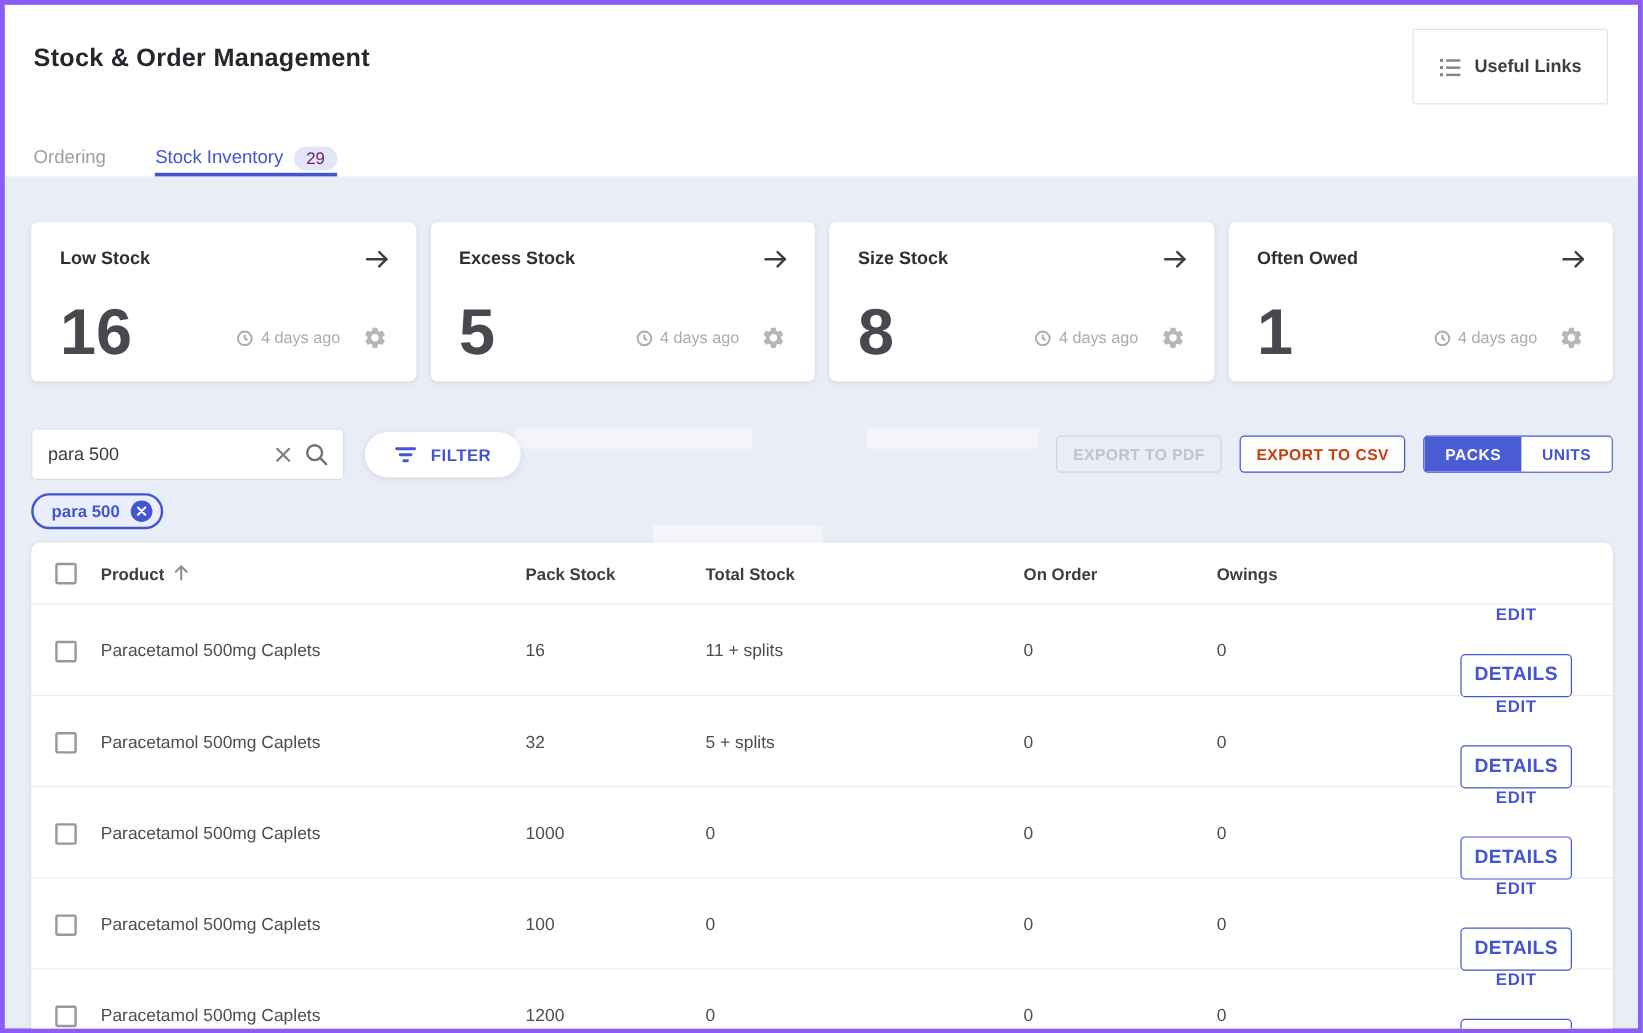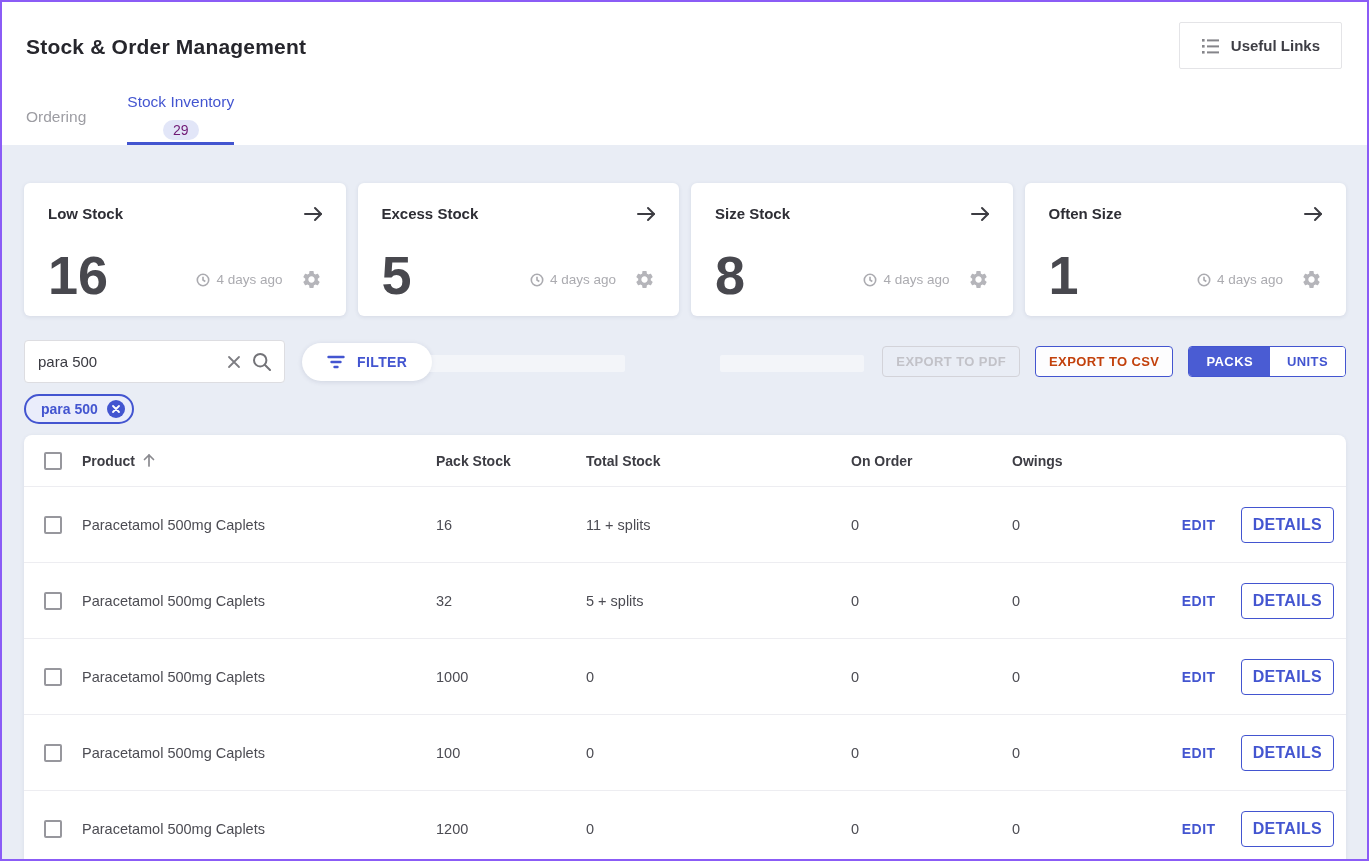--- a/index.html
+++ b/index.html
@@ -3,21 +3,21 @@
 <meta charset="utf-8">
 <style>
   * { margin: 0; padding: 0; box-sizing: border-box; }
   html, body { width: 1369px; height: 861px; }
   body {
     font-family: "Liberation Sans", "DejaVu Sans", sans-serif;
     background: #000;
   }
   .frame {
     width: 1369px; height: 861px;
-    border: 2px solid #8b5cf6;
+    border: 4px solid #8b5cf6;
     background: #e9edf5;
     overflow: hidden;
     position: relative;
   }
 
   
   .topbar {
     background: #fff;
     height: 143px;
     position: relative;
@@ -26,21 +26,21 @@
     position: absolute;
     left: 24px; top: 33px;
     font-size: 21px;
     font-weight: 700;
     color: #26262c;
     letter-spacing: 0.2px;
   }
   .useful-links {
     position: absolute;
     right: 25px; top: 20px;
-    height: 47px;
+    height: 63px;
     display: flex; align-items: center; gap: 11px;
     padding: 0 21px;
     background: #fff;
     border: 1px solid #e4e4e7;
     border-radius: 2px;
     font-size: 15px;
     font-weight: 700;
     color: #3e3e45;
     cursor: pointer;
   }
@@ -51,21 +51,21 @@
     gap: 41px;
   }
   .tab {
     position: relative;
     padding-bottom: 5px;
     font-size: 15.5px;
     color: #9d9da3;
     cursor: pointer;
     display: flex; align-items: center; gap: 9px; text-align: right;
   }
-  .tab.active { color: #4355d0; flex-direction: column; }
+  .tab.active { color: #4355d0; }
   .tab.active::after {
     content: "";
     position: absolute;
     left: 0; right: 0; bottom: 0;
     height: 3px;
     background: #4355d0;
   }
   .tab-badge {
     background: #e2e6f8;
     color: #701a75;
@@ -87,21 +87,21 @@
     pointer-events: none;
   }
   .ghost1 { left: 425px; top: 210px; width: 198px; height: 17px; }
   .ghost2 { left: 718px; top: 210px; width: 144px; height: 17px; }
   .ghost3 { left: 540px; top: 291px; width: 142px; height: 14px; }
 
   
   .cards {
     display: flex;
     gap: 12px;
-    margin-bottom: 24px;
+    margin-bottom: 39px;
   }
   .card {
     flex: 1;
     height: 133px;
     background: #fff;
     border-radius: 6px;
     box-shadow: 0 1px 4px rgba(40,50,90,0.10);
     position: relative;
     padding: 22px 24px;
   }
@@ -277,20 +277,21 @@
     border-radius: 2px;
     background: #fff;
     cursor: pointer;
   }
   .actions {
     display: flex;
     align-items: center;
     justify-content: flex-end;
     gap: 25px;
     padding-right: 16px;
+    flex-direction: column;
   }
   .edit-link {
     background: none; border: none;
     font-family: inherit;
     font-size: 14px;
     font-weight: 700;
     letter-spacing: 0.5px;
     color: #4355d0;
     cursor: pointer;
   }
@@ -456,21 +457,21 @@
           </span>
           <span class="gear-btn">
             <svg width="21" height="21" viewBox="0 0 24 24">
                 <use href="#i-gear"></use>
               </svg>
           </span>
         </div>
       </div>
 
       <div class="card">
-        <div class="card-title">Often Size</div>
+        <div class="card-title">Often Owed</div>
         <span class="card-arrow">
           <svg width="22" height="22" viewBox="0 0 22 22">
               <use href="#i-arrow"></use>
             </svg>
         </span>
         <div class="card-value">1</div>
         <div class="card-meta">
           <span class="card-updated">
             <span style="line-height:0">
               <svg width="14" height="14" viewBox="0 0 14 14">

